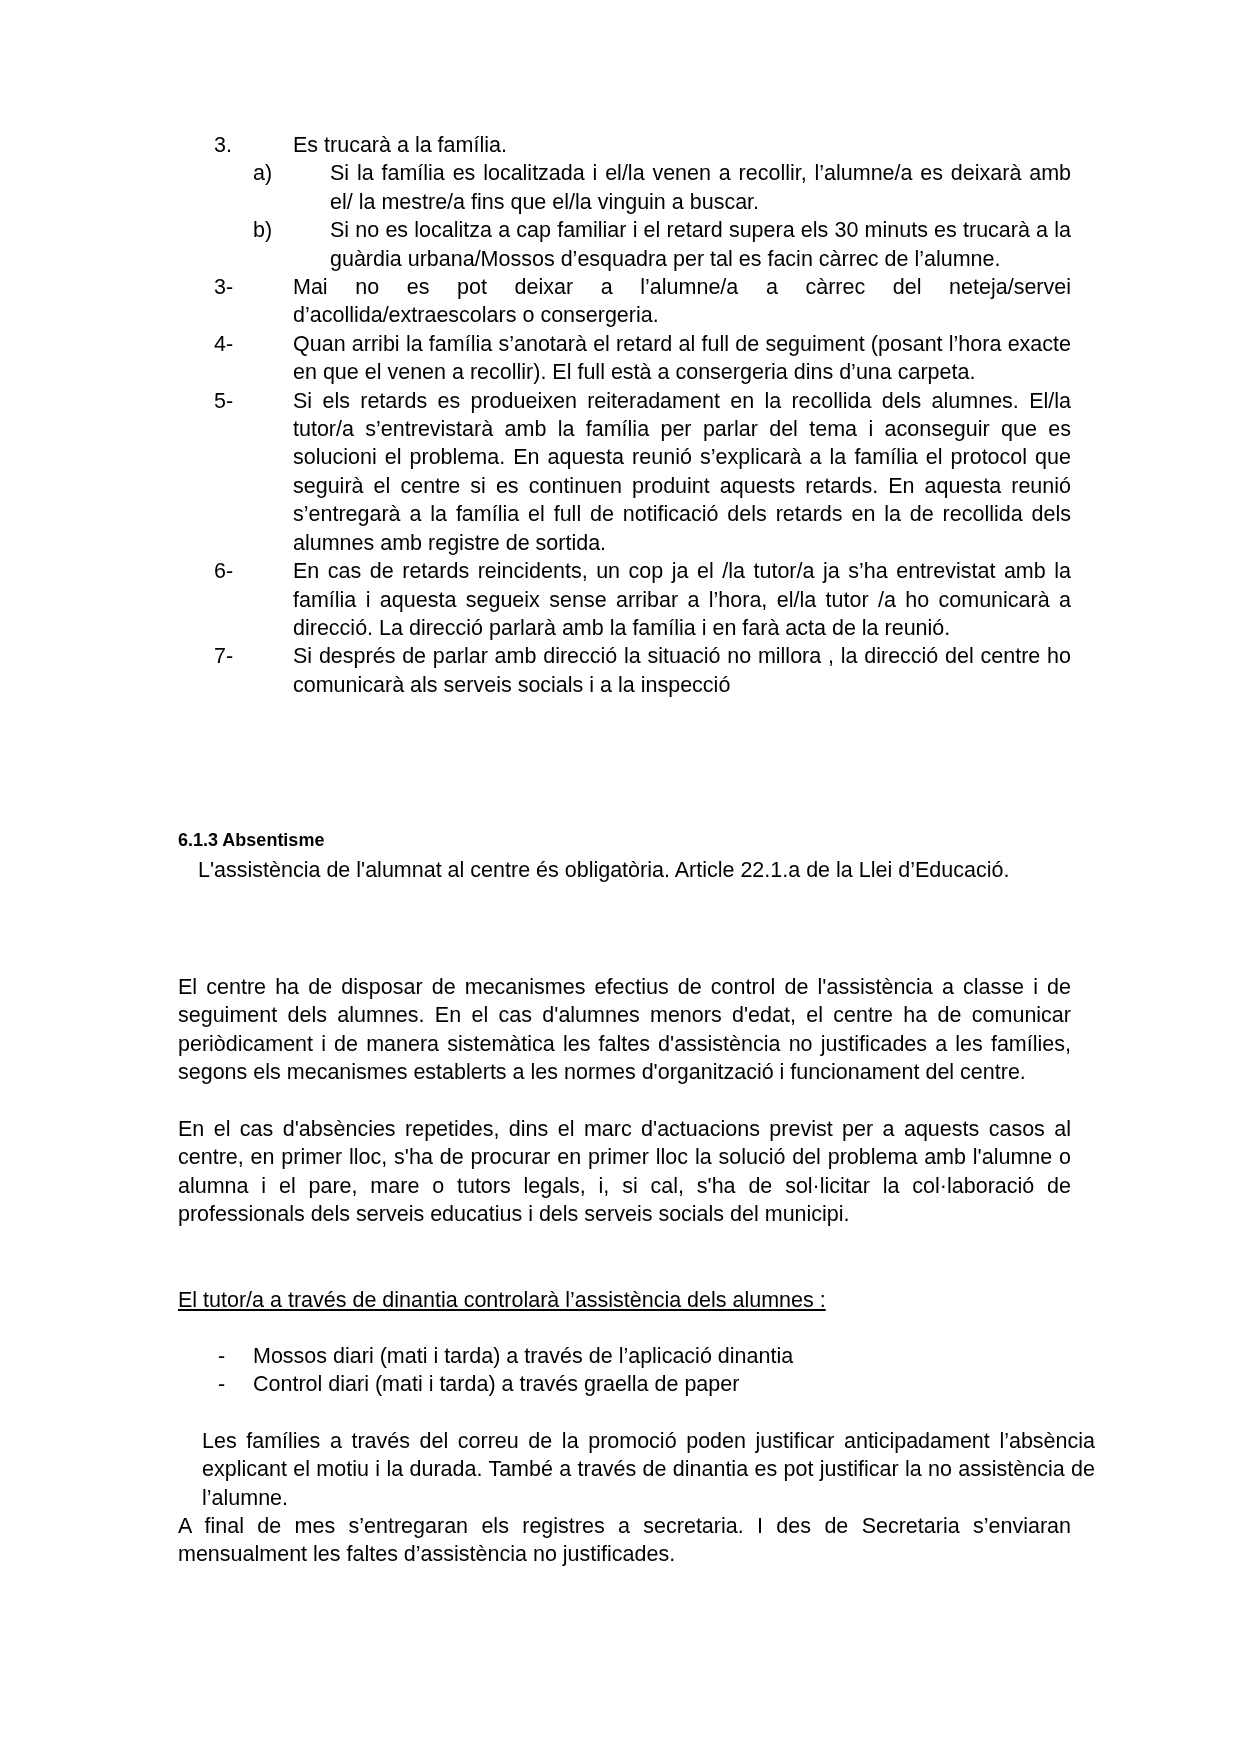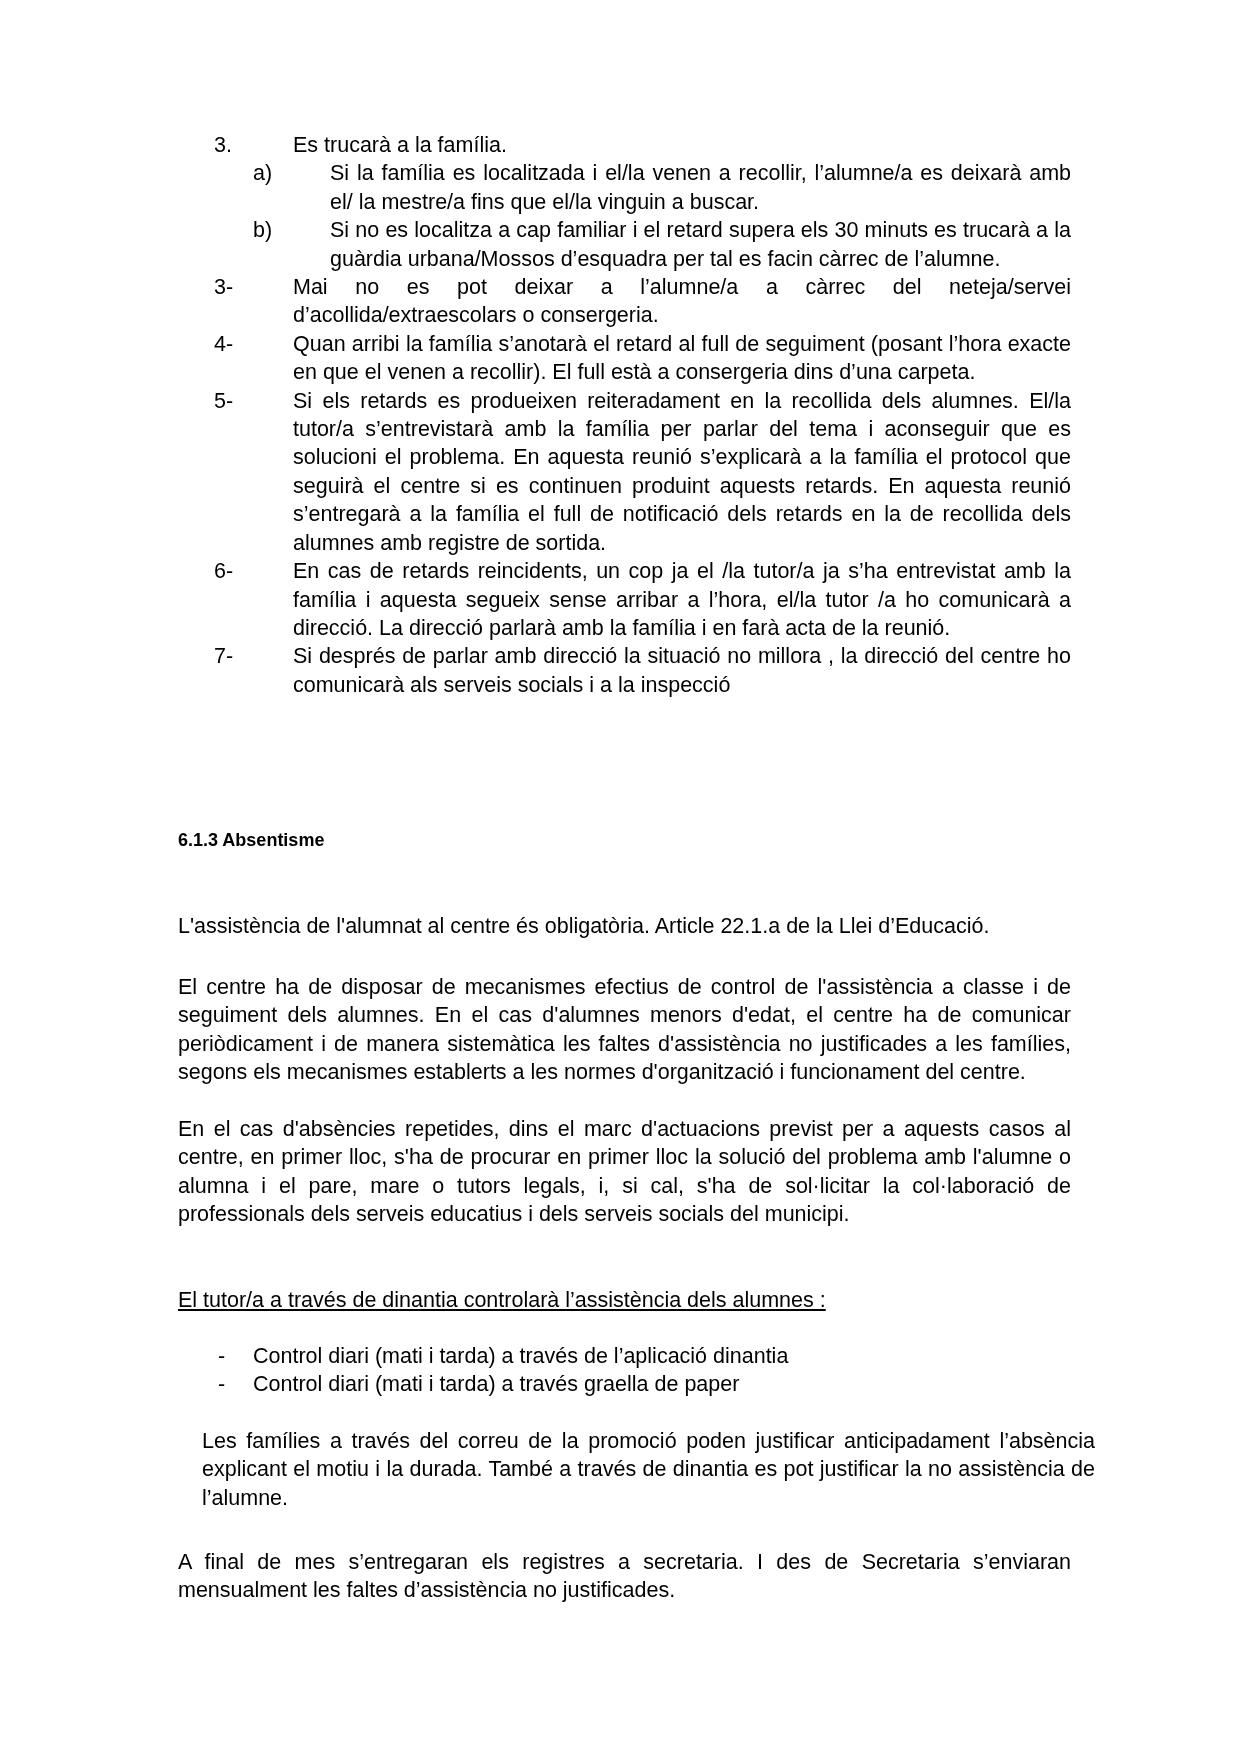--- a/index.html
+++ b/index.html
@@ -58,36 +58,36 @@
       <div class="txt">En cas de retards reincidents, un cop ja el /la tutor/a ja s’ha entrevistat amb la família i aquesta segueix sense arribar a l’hora, el/la tutor /a ho comunicarà a direcció. La direcció parlarà amb  la família i en farà acta de la reunió.</div>
     </div>
     <div class="item lvl1">
       <span class="num">7-</span>
       <div class="txt">Si després de parlar amb direcció la situació no millora , la direcció del centre ho comunicarà als serveis socials i a la inspecció</div>
     </div>
   </div>
 
   <div class="blk h3" style="top:826px;">6.1.3 Absentisme</div>
 
-  <div class="blk jus-last" style="top:912px;">L'assistència de l'alumnat al centre és obligatòria. Article 22.1.a de la Llei d’Educació.</div>
+  <div class="blk jus-last" style="top:856px;margin-left:20px;">L'assistència de l'alumnat al centre és obligatòria. Article 22.1.a de la Llei d’Educació.</div>
 
   <div class="blk jus-last" style="top:973px;">El centre ha de disposar de mecanismes efectius de control de l'assistència a classe i de seguiment dels alumnes. En el cas d'alumnes menors d'edat, el centre ha de comunicar periòdicament i de manera sistemàtica les faltes d'assistència no justificades a les famílies, segons els mecanismes establerts a les normes d'organització i funcionament del centre.</div>
 
   <div class="blk jus-last" style="top:1115px;">En el cas d'absències repetides, dins el marc d'actuacions previst per a aquests casos al centre, en primer lloc, s'ha de procurar en primer lloc la solució del problema amb l'alumne o alumna i el pare, mare o tutors legals, i, si cal, s'ha de sol·licitar la col·laboració de professionals dels serveis educatius i dels serveis socials del municipi.</div>
 
   <div class="blk" style="top:1286px;text-decoration:underline;">El tutor/a a través de dinantia controlarà l’assistència dels alumnes :</div>
 
   <div class="blk" style="top:1342px;">
     <div class="bullet">
       <span class="dash">-</span>
-      <span>Control diari (mati i tarda) a través de l’aplicació dinantia</span>
+      <span>Mossos diari (mati i tarda) a través de l’aplicació dinantia</span>
     </div>
     <div class="bullet">
       <span class="dash">-</span>
       <span>Control diari (mati i tarda) a través graella de paper</span>
     </div>
   </div>
 
   <div class="blk jus-last" style="top:1427px;margin-left:24px;">Les famílies a través del correu de la promoció poden justificar anticipadament l’absència explicant el motiu i la durada. També a través de  dinantia es pot justificar la no assistència de l’alumne.</div>
 
-  <div class="blk jus-last" style="top:1512px;margin-top:36px;">A final de mes s’entregaran els registres a secretaria. I des de Secretaria s’enviaran mensualment les faltes d’assistència no justificades.</div>
+  <div class="blk jus-last" style="top:1512px;">A final de mes s’entregaran els registres a secretaria. I des de Secretaria s’enviaran mensualment les faltes d’assistència no justificades.</div>
 
 </div>
 
 </body></html>

